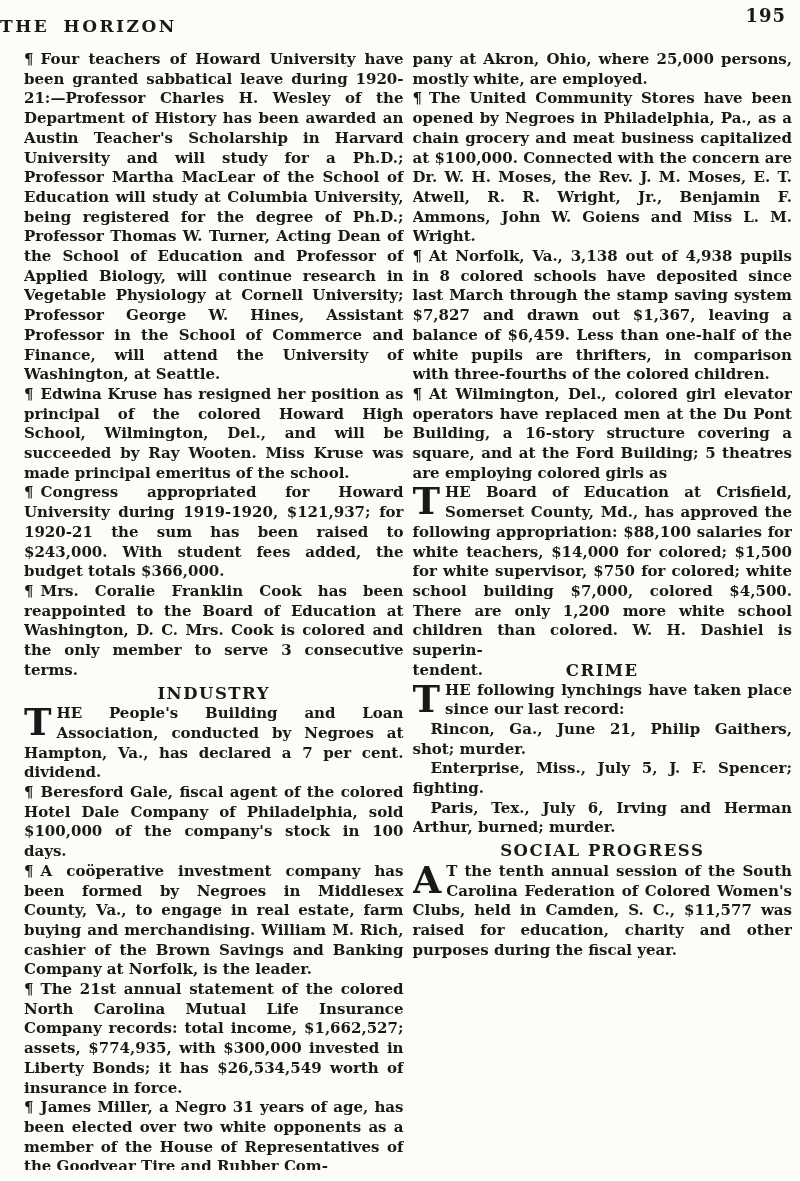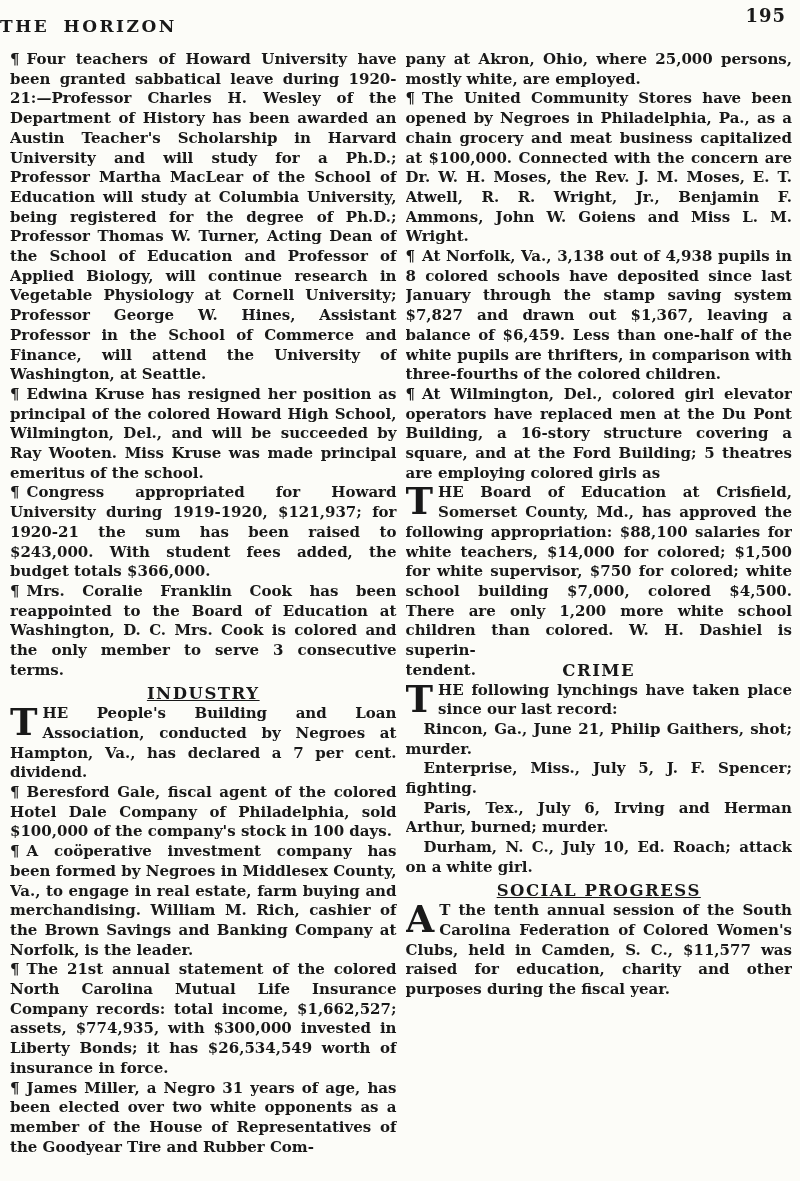--- a/index.html
+++ b/index.html
@@ -29,30 +29,29 @@
     height:1120px;
     overflow:hidden;
   }
   .col {
     width:387px;
     font-size:15px;
     line-height:19.7px;
     text-align:justify;
     overflow:hidden;
   }
-  .col.left { margin-right:9px; }
+  .col.left { margin-right:9px;margin-left:14px; }
 
   p { margin:0; }
   .pilcrow { margin-right:7px; }
   .sec-heading {
     text-align:center;
     font-size:16.5px;
     letter-spacing:1.5px;
     margin:3px 0 1px 0;
-    text-decoration:underline;
   }
   .heading-row { position:relative; text-align:left; }
   .inline-heading {
     position:absolute; left:0; right:0; top:0;
     text-align:center;
     font-size:16.5px; letter-spacing:1.5px;
   }
   .dropcap {
     float:left;
     font-size:37px;
@@ -78,26 +77,25 @@
         <div class="sec-heading">INDUSTRY</div>
         <p class="para drop"><span class="dropcap">T</span><span class="ptext">HE People's Building and Loan Association, conducted by Negroes at Hampton, Va., has declared a 7 per cent. dividend.</span></p>
         <p class="para"><span class="pilcrow">¶</span><span class="ptext">Beresford Gale, fiscal agent of the colored Hotel Dale Company of Philadelphia, sold $100,000 of the company's stock in 100 days.</span></p>
         <p class="para"><span class="pilcrow">¶</span><span class="ptext">A coöperative investment company has been formed by Negroes in Middlesex County, Va., to engage in real estate, farm buying and merchandising.  William M. Rich, cashier of the Brown Savings and Banking Company at Norfolk, is the leader.</span></p>
         <p class="para"><span class="pilcrow">¶</span><span class="ptext">The 21st annual statement of the colored North Carolina Mutual Life Insurance Company records: total income, $1,662,527; assets, $774,935, with $300,000 invested in Liberty Bonds; it has $26,534,549 worth of insurance in force.</span></p>
         <p class="para"><span class="pilcrow">¶</span><span class="ptext">James Miller, a Negro 31 years of age, has been elected over two white opponents as a member of the House of Representatives of the Goodyear Tire and Rubber Com-</span></p>
       </div>
     <div class="col right" id="col-right">
         <p class="para"><span class="ptext">pany at Akron, Ohio, where 25,000 persons, mostly white, are employed.</span></p>
         <p class="para"><span class="pilcrow">¶</span><span class="ptext">The United Community Stores have been opened by Negroes in Philadelphia, Pa., as a chain grocery and meat business capitalized at $100,000.  Connected with the concern are Dr. W. H. Moses, the Rev. J. M. Moses, E. T. Atwell, R. R. Wright, Jr., Benjamin F. Ammons, John W. Goiens and Miss L. M. Wright.</span></p>
-        <p class="para"><span class="pilcrow">¶</span><span class="ptext">At Norfolk, Va., 3,138 out of 4,938 pupils in 8 colored schools have deposited since last January through the stamp saving system $7,827 and drawn out $1,367, leaving a balance of $6,459.  Less than one-half of the white pupils are thrifters, in comparison with three-fourths of the colored children.</span></p>
+        <p class="para"><span class="pilcrow">¶</span><span class="ptext">At Norfolk, Va., 3,138 out of 4,938 pupils in 8 colored schools have deposited since last March through the stamp saving system $7,827 and drawn out $1,367, leaving a balance of $6,459.  Less than one-half of the white pupils are thrifters, in comparison with three-fourths of the colored children.</span></p>
         <p class="para"><span class="pilcrow">¶</span><span class="ptext">At Wilmington, Del., colored girl elevator operators have replaced men at the Du Pont Building, a 16-story structure covering a square, and at the Ford Building; 5 theatres are employing colored girls as</span></p>
         <p class="para drop"><span class="dropcap">T</span><span class="ptext">HE Board of Education at Crisfield, Somerset County, Md., has approved the following appropriation: $88,100 salaries for white teachers, $14,000 for colored; $1,500 for white supervisor, $750 for colored; white school building $7,000, colored $4,500.  There are only 1,200 more white school children than colored.  W. H. Dashiel is superin-</span></p>
         <p class="heading-row"><span class="tail">tendent.</span><span class="inline-heading">CRIME</span></p>
         <p class="para drop"><span class="dropcap">T</span><span class="ptext">HE following lynchings have taken place since our last record:</span></p>
         <p class="entry"><span class="ptext">Rincon, Ga., June 21, Philip Gaithers, shot; murder.</span></p>
         <p class="entry"><span class="ptext">Enterprise, Miss., July 5, J. F. Spencer; fighting.</span></p>
         <p class="entry"><span class="ptext">Paris, Tex., July 6, Irving and Herman Arthur, burned; murder.</span></p>
-        <p class="entry"><span class="ptext">Durham, N. C., July 10, Ed. Roach; attack on a white girl.</span></p>
         <div class="sec-heading">SOCIAL PROGRESS</div>
         <p class="para drop"><span class="dropcap">A</span><span class="ptext">T the tenth annual session of the South Carolina Federation of Colored Women's Clubs, held in Camden, S. C., $11,577 was raised for education, charity and other purposes during the fiscal year.</span></p>
       </div>
   </div>
 </div>
 
 </body></html>

